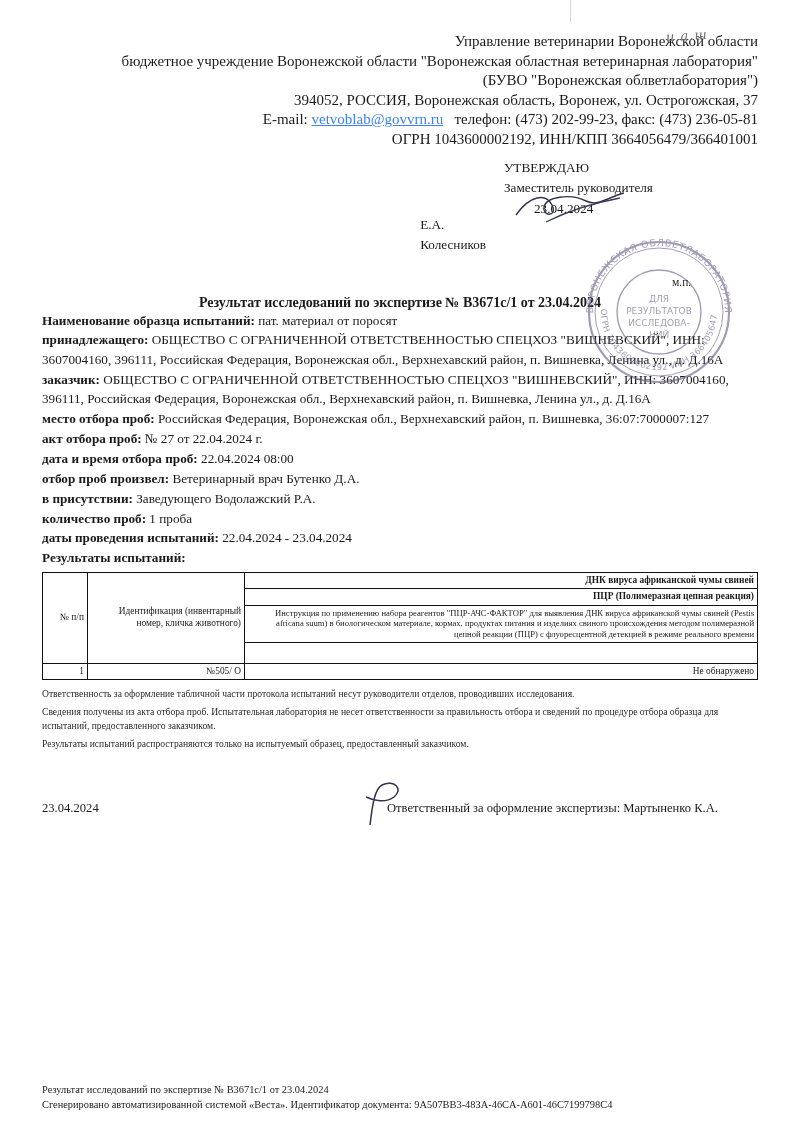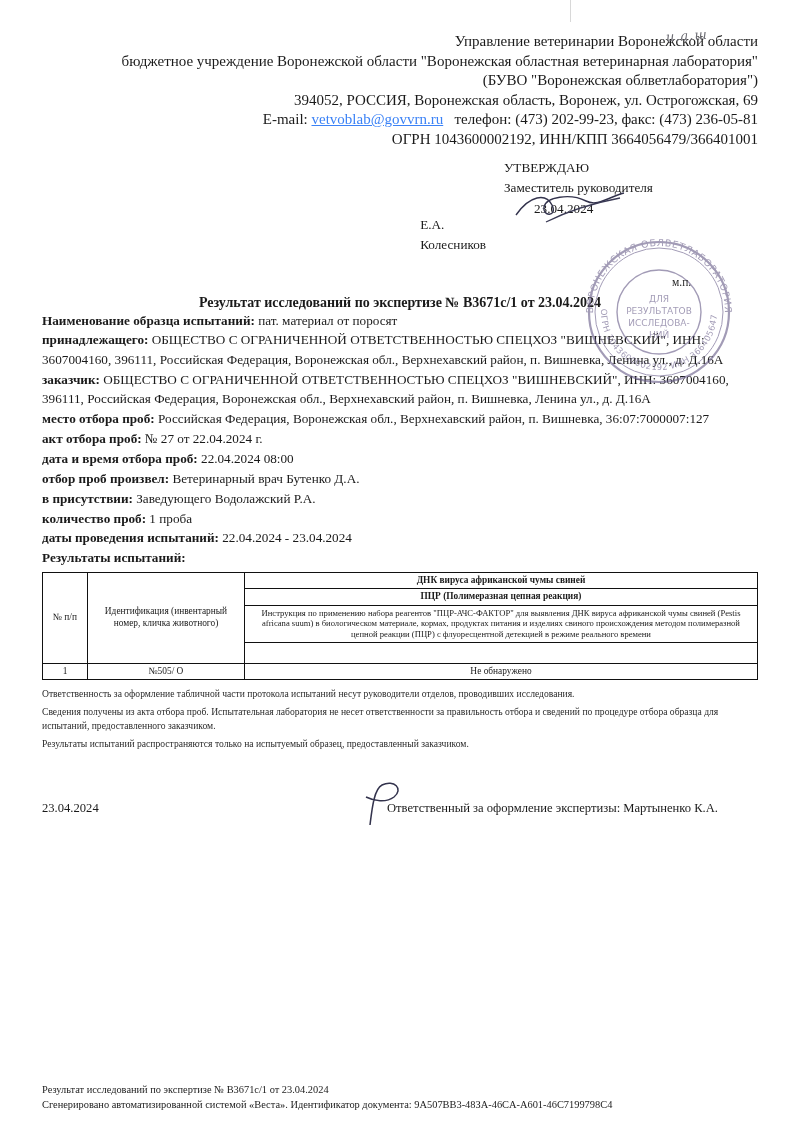--- a/index.html
+++ b/index.html
@@ -126,21 +126,21 @@
   table.results {
     width: 100%;
     border-collapse: collapse;
     margin-top: 4px;
     font-size: 9.4px;
     line-height: 11.5px;
   }
   table.results td, table.results th {
     border: 1px solid #111;
     padding: 2px 3px;
-    text-align: center;
+    text-align: right;
     vertical-align: middle;
     font-weight: normal;
   }
   td.col-num { width: 38px; }
   td.col-id { width: 150px; }
   .cell-desc {
     text-align: justify;
     font-size: 8.6px;
     line-height: 10.6px;
     padding: 3px 6px;
@@ -178,21 +178,21 @@
 <div class="page">
 
   <div class="edge-line-top"></div>
 
   <div class="hand-note">и.а.ш</div>
 
   <div class="header">
     <span class="line">Управление ветеринарии Воронежской области</span>
     <span class="line">бюджетное учреждение Воронежской области "Воронежская областная ветеринарная лаборатория"</span>
     <span class="line">(БУВО "Воронежская облветлаборатория")</span>
-    <span class="line">394052, РОССИЯ, Воронежская область, Воронеж, ул. Острогожская, 69</span>
+    <span class="line">394052, РОССИЯ, Воронежская область, Воронеж, ул. Острогожская, 37</span>
     <span class="line">
       <span>E-mail:</span>
       <a class="email-link" href="#">vetvoblab@govvrn.ru</a>
       &nbsp;&nbsp;<span>телефон: (473) 202-99-23, факс: (473) 236-05-81</span>
     </span>
     <span class="line">ОГРН 1043600002192, ИНН/КПП 3664056479/366401001</span>
   </div>
 
   <div class="approve">
     <span class="ap-title">УТВЕРЖДАЮ</span>

